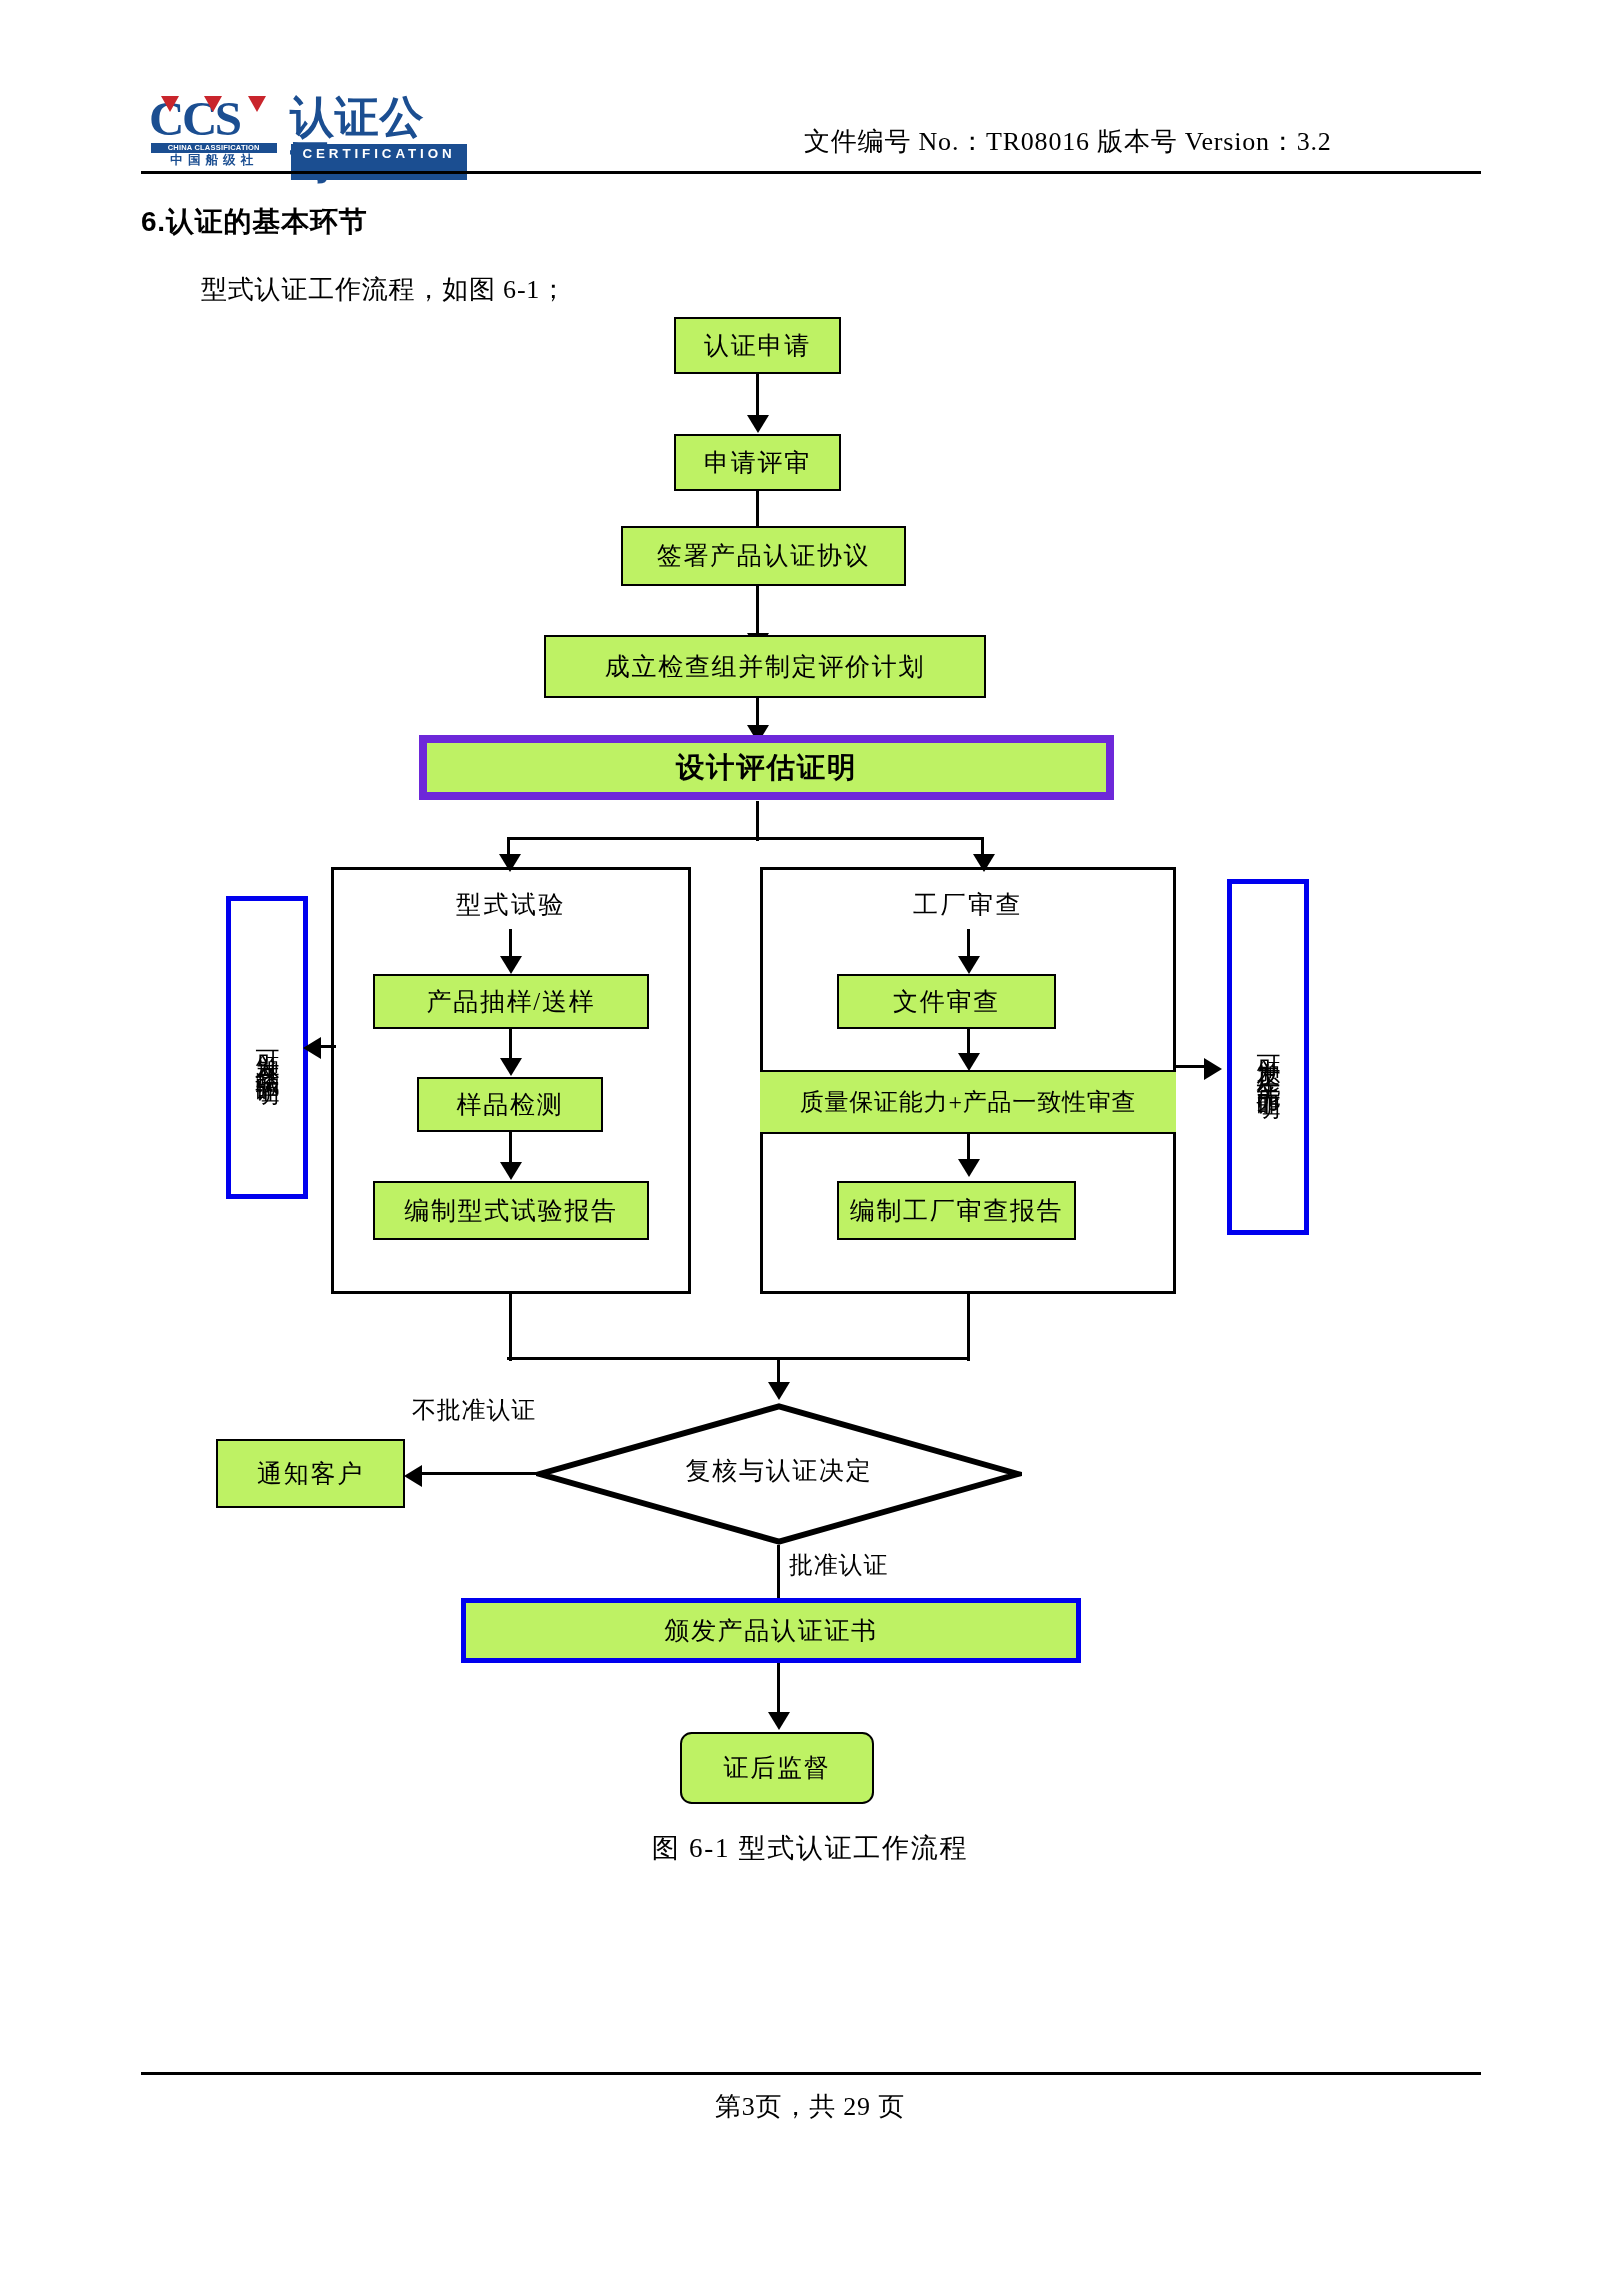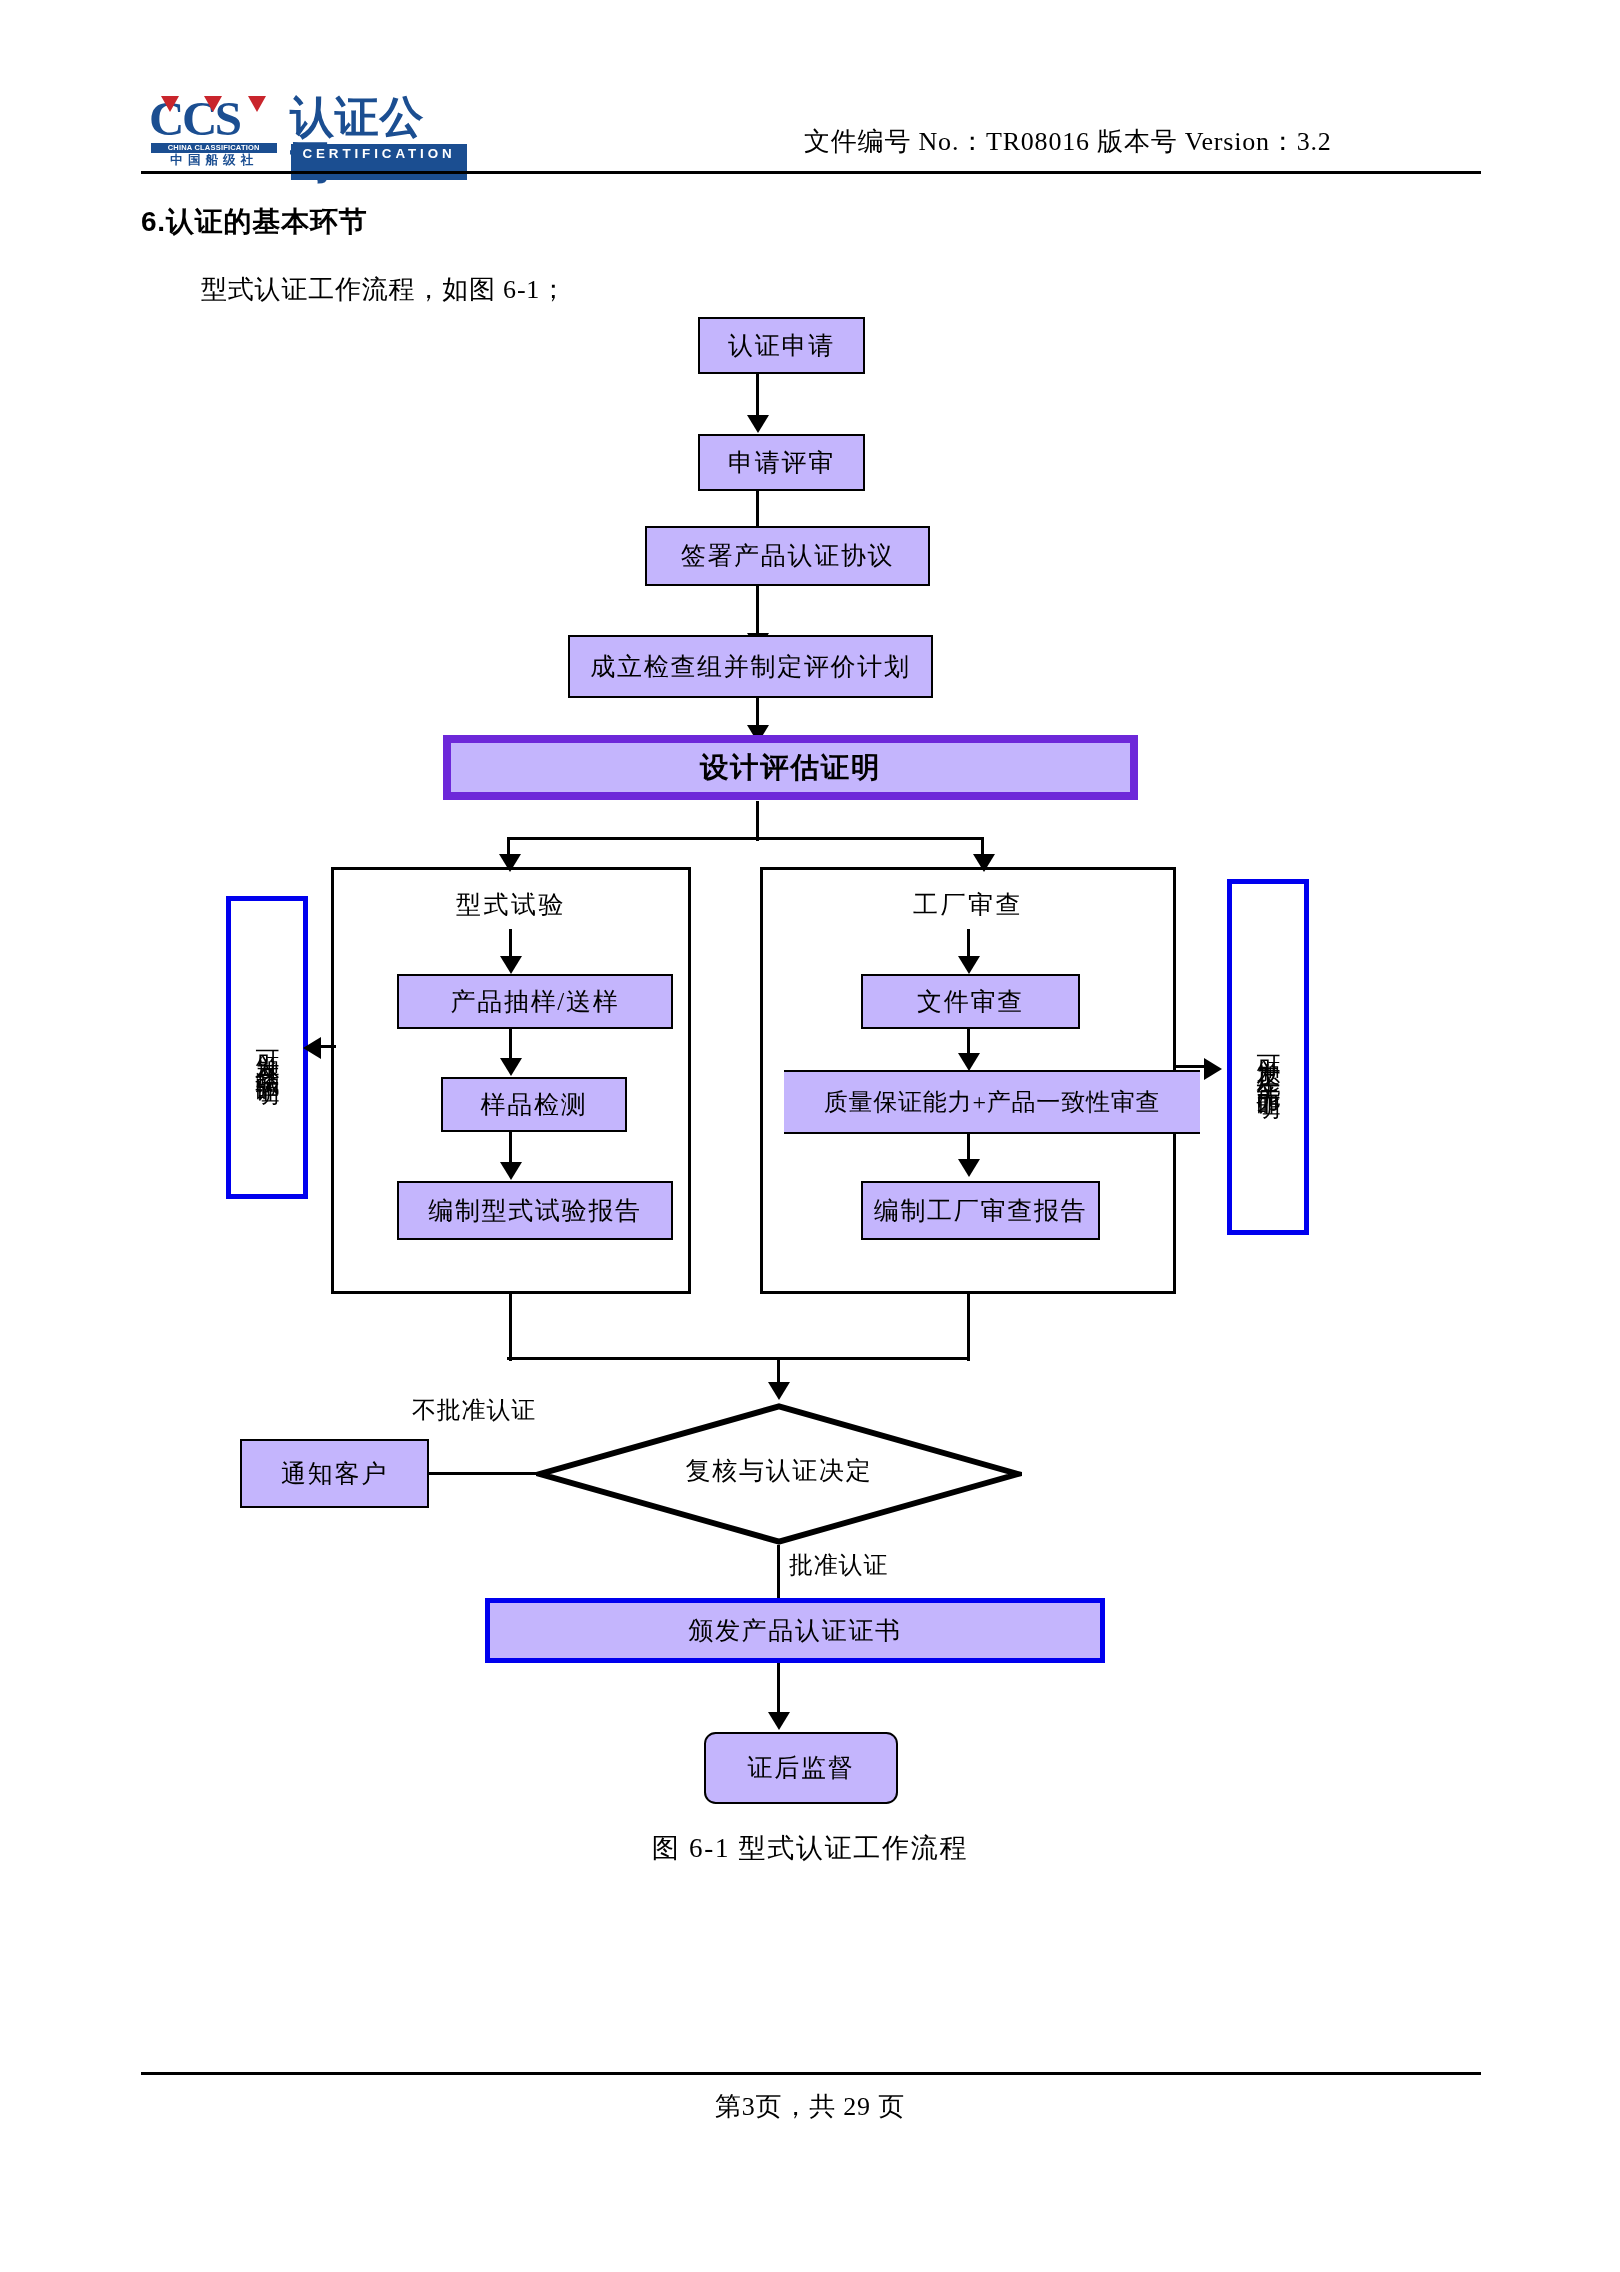--- a/index.html
+++ b/index.html
@@ -153,31 +153,30 @@
   #flow {
     position: absolute;
     left: 0;
     top: 0;
     width: 1620px;
     height: 2273px;
   }
   .node {
     position: absolute;
     box-sizing: border-box;
-    background: #c4b5fd;
+    background: #bef264;
     display: flex;
     align-items: center;
     justify-content: center;
     text-align: center;
     font-family: "Liberation Serif", serif;
     font-size: 25px;
     letter-spacing: 1.7px;
     line-height: 1.1;
     color: #000000;
-    margin-left: 24px;
   }
   .node.black { border: 2.5px solid #000000; }
   .node.red   { border: 8px solid #6d28d9; }
   .node.blue  { border: 5px solid #0000ee; }
   .node.thin  { border: 2.5px solid #000000; }
   .node.rounded { border-radius: 11.7px; }
   .node.bold-text { font-weight: bold; font-size: 28.5px; }
 
   .container-box {
     position: absolute;
@@ -347,21 +346,21 @@
     </div>
     <div class="vline" style="left:756px; top:491px; height:45px;"></div>
     <div class="arrow-down" style="left:747px; top:533px;"></div>
 
     <div class="node black" style="left:621px; top:526px; width:285px; height:60px;">
       <span>签署产品认证协议</span>
     </div>
     <div class="vline" style="left:756px; top:586px; height:50px;"></div>
     <div class="arrow-down" style="left:747px; top:633px;"></div>
 
-    <div class="node black" style="left:544px; top:635px; width:365px; height:63px;">
+    <div class="node black" style="left:544px; top:635px; width:442px; height:63px;">
       <span>成立检查组并制定评价计划</span>
     </div>
     <div class="vline" style="left:756px; top:698px; height:42px;"></div>
     <div class="arrow-down" style="left:747px; top:725px;"></div>
 
     <div class="node red bold-text" style="left:419px; top:735px; width:695px; height:65px;">
       <span>设计评估证明</span>
     </div>
 
     <div class="vline" style="left:756px; top:801px; height:40px;"></div>

